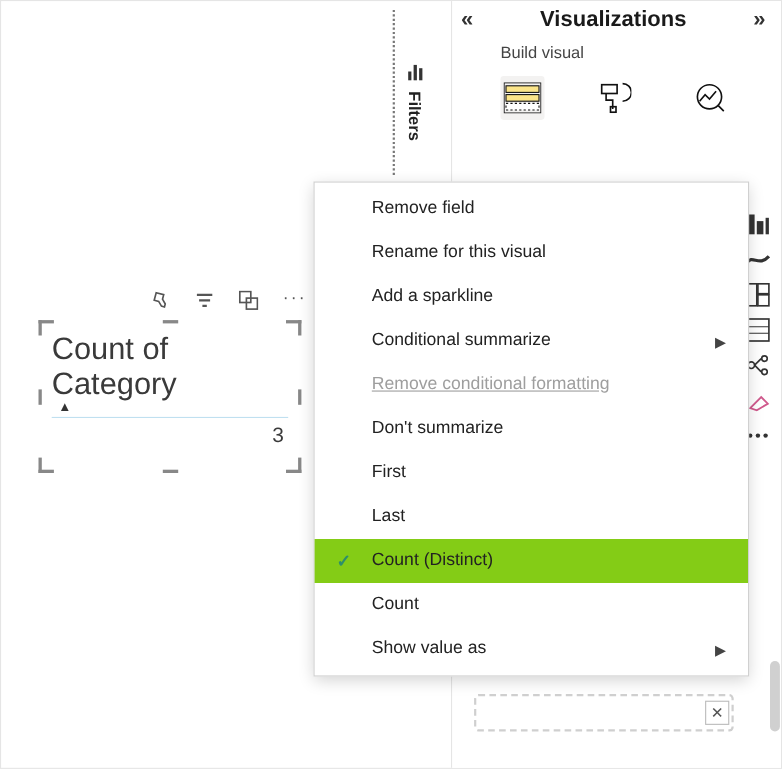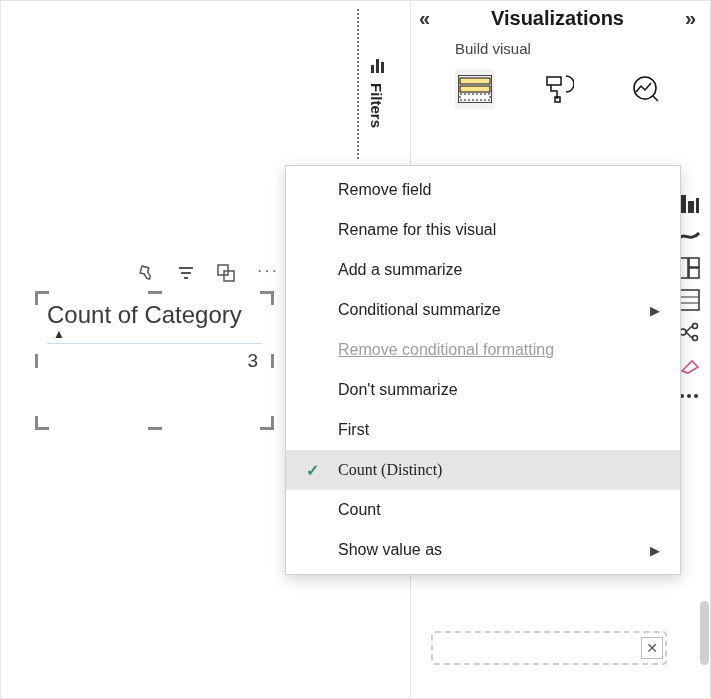--- a/index.html
+++ b/index.html
@@ -145,21 +145,21 @@
     top: 292px;
     width: 235px;
     height: 135px;
     background: #fff;
   }
   .table-inner {
     position: absolute;
     inset: 6px 8px;
   }
   .col-header {
-    font-size: 24px;
+    font-size: 28px;
     color: #3a3a3a;
     padding: 2px 2px 0 2px;
   }
   .sort-arrow {
     font-size: 12px;
     color: #333;
     padding: 0 2px 0 8px;
     line-height: 10px;
   }
   .hr {
@@ -208,21 +208,21 @@
   }
   .context-menu .item {
     display: flex;
     align-items: center;
     padding: 11px 20px 11px 52px;
     position: relative;
     cursor: pointer;
     white-space: nowrap;
   }
   .context-menu .item.disabled { color: #9e9e9e; cursor: default; text-decoration: underline; }
-  .context-menu .item.selected { background: #e5e5e5; font-family: Liberation Serif, serif; }
+  .context-menu .item.selected { background: #84cc16; }
   .context-menu .item.selected::before {
     content: "✓";
     position: absolute;
     left: 20px;
     color: #2e8f6a;
     font-weight: bold;
   }
   .context-menu .item.submenu .chev {
     margin-left: auto;
     font-size: 13px;
@@ -386,35 +386,38 @@
   </div>
 
   <div class="context-menu">
     <div class="item">
         <span>Remove field</span>
       </div>
     <div class="item">
         <span>Rename for this visual</span>
       </div>
     <div class="item">
-        <span>Add a summarize</span>
+        <span>Add a sparkline</span>
       </div>
     <div class="item submenu">
         <span>Conditional summarize</span>
         <span class="chev">▶</span>
       </div>
     <div class="item disabled">
         <span>Remove conditional formatting</span>
       </div>
     <div class="item">
         <span>Don't summarize</span>
       </div>
     <div class="item">
         <span>First</span>
       </div>
+    <div class="item">
+        <span>Last</span>
+      </div>
     <div class="item selected">
         <span>Count (Distinct)</span>
       </div>
     <div class="item">
         <span>Count</span>
       </div>
     <div class="item submenu">
         <span>Show value as</span>
         <span class="chev">▶</span>
       </div>

